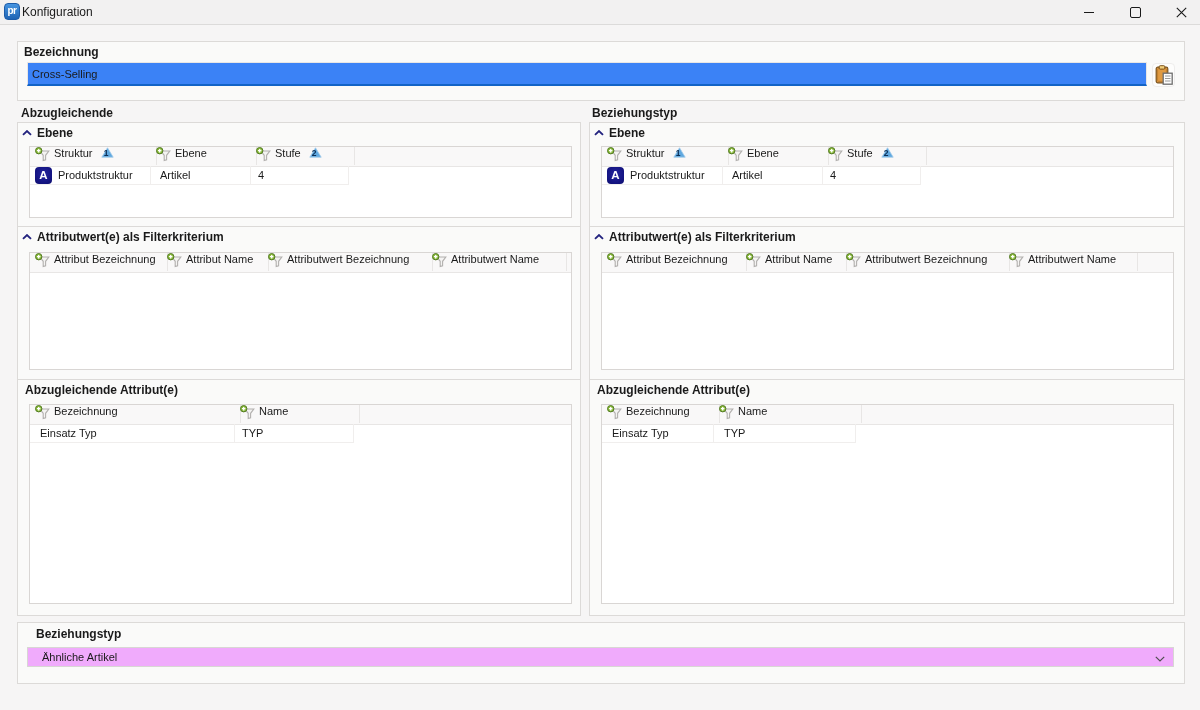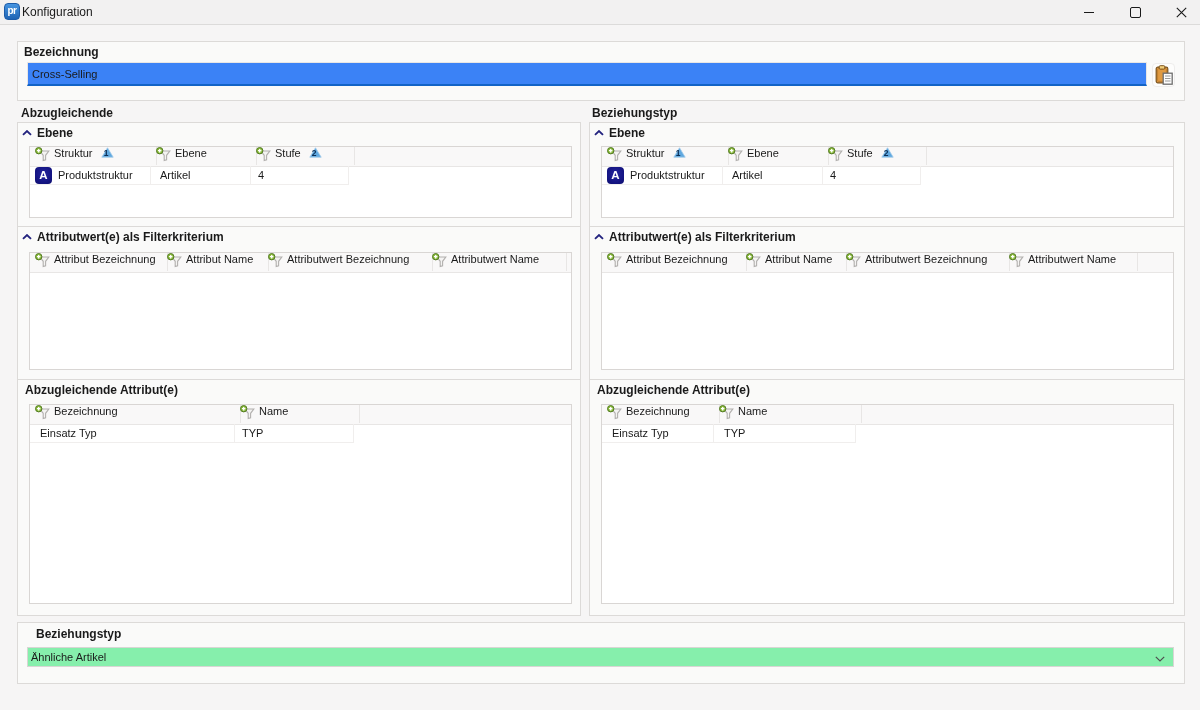--- a/index.html
+++ b/index.html
@@ -19,21 +19,21 @@
 .hcell{position:absolute;top:0;height:18px;border-right:1px solid #e8e6e5;display:flex;
  padding-left:5px;gap:4px;white-space:nowrap;overflow:hidden}
 .hcell span{position:relative;top:0px}
 .tri{margin-left:4px}
 .rcell{position:absolute;height:19px;border-right:1px solid #f0eeed;border-bottom:1px solid #f0eeed;
  display:flex;align-items:center;white-space:nowrap;box-sizing:border-box}
 .aicon{width:17px;height:17px;border-radius:4px;color:#fff;font-weight:bold;font-size:11.5px;
  text-align:center;line-height:17px;background:radial-gradient(circle at 50% 42%,#2626a0 0%,#141482 65%,#0f0f6e 100%);flex:0 0 17px}
 .tfield{position:absolute;background:#3b82f6;border:1px solid #e8e6e5;border-bottom:2.5px solid #1263c6;
  display:flex;align-items:center;padding-left:4px}
-.drop{position:absolute;background:#86efac;border:1px solid #d8d6d4;display:flex;align-items:center;padding-left:3px}
+.drop{position:absolute;background:#f0abfc;border:1px solid #d8d6d4;display:flex;align-items:center;padding-left:14px}
 .capbtn{position:absolute;top:0;width:46px;height:24px;display:flex;align-items:center;justify-content:center}
 </style></head><body>
 <div class="titlebar"></div>
 <div class="appico">pr</div>
 <div class="wtitle">Konfiguration</div>
 <div class="capbtn" style="left:1066px">
     <div style="width:10px;height:1px;background:#1a1a1a"></div>
   </div>
 <div class="capbtn" style="left:1112px">
     <div style="width:9px;height:9px;border:1.1px solid #1a1a1a;border-radius:2px"></div>

